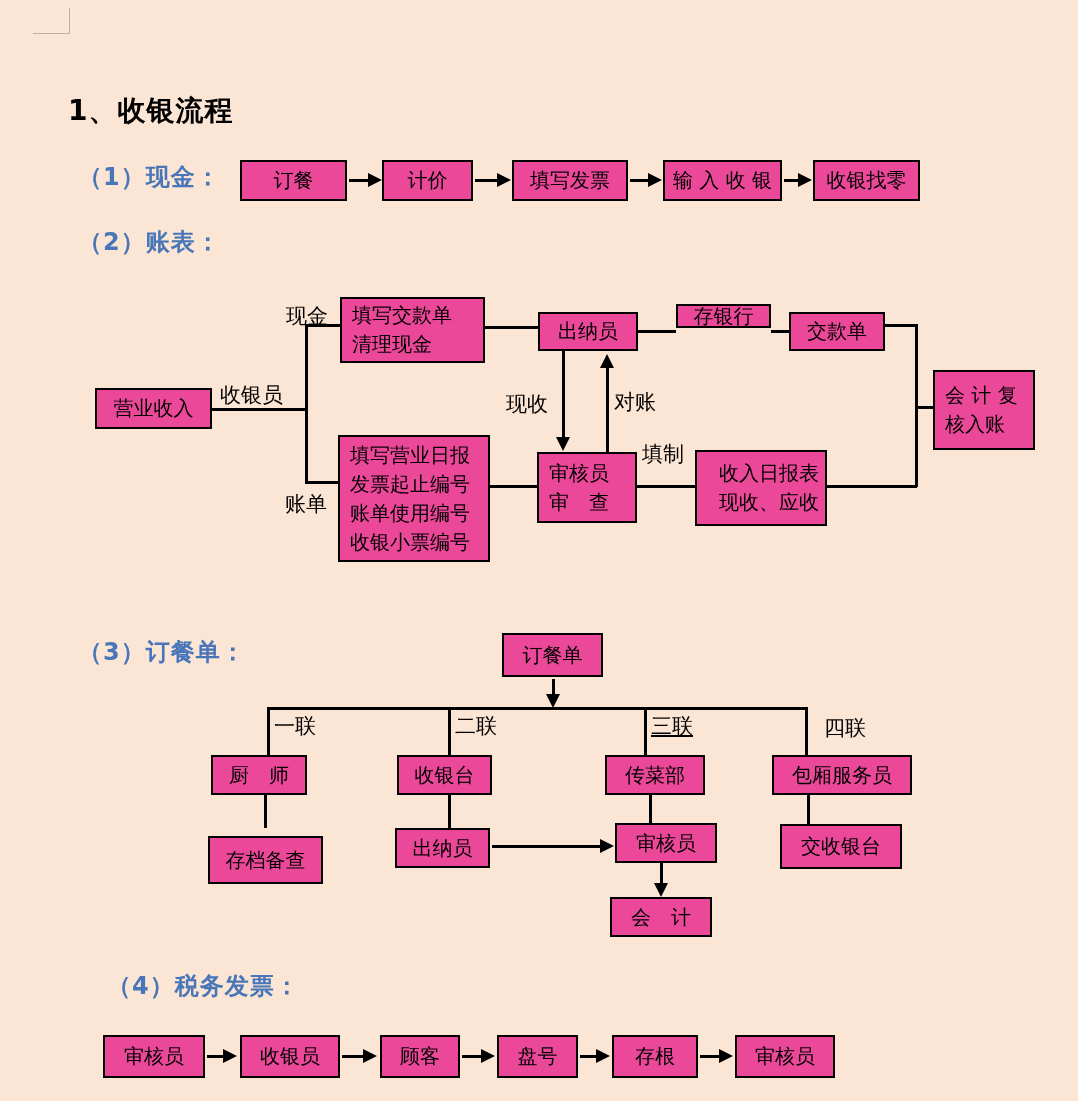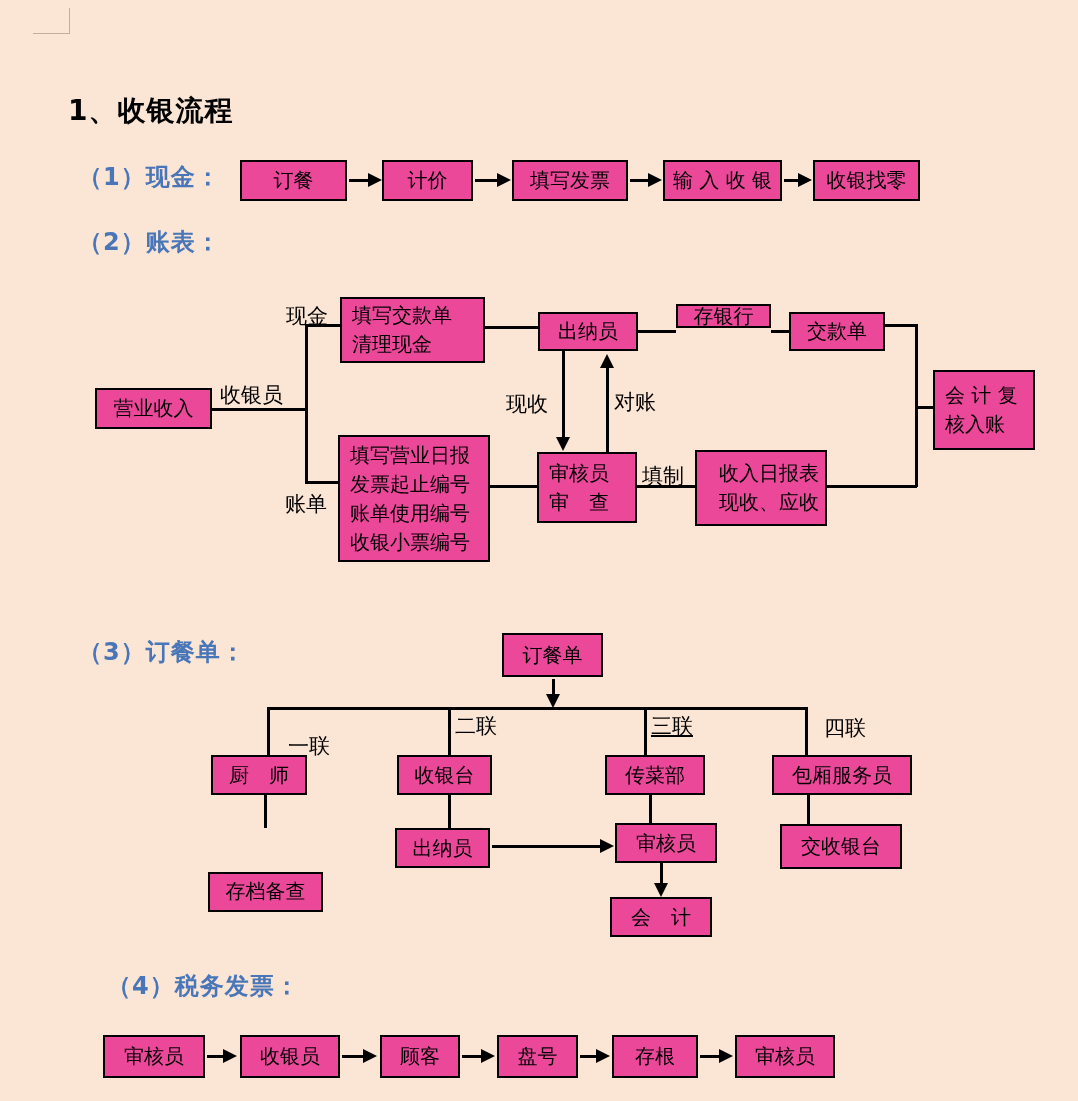--- a/index.html
+++ b/index.html
@@ -81,21 +81,21 @@
   <div class="fbox ml" style="left:695px;top:450px;width:132px;height:76px;padding-left:22px;">收入日报表
 现收、应收</div>
   <div class="fbox ml" style="left:933px;top:370px;width:102px;height:80px;">会 计 复
 核入账</div>
 
   <div class="edgelabel" style="left:286px;top:302px;">现金</div>
   <div class="edgelabel" style="left:220px;top:381px;">收银员</div>
   <div class="edgelabel" style="left:285px;top:490px;">账单</div>
   <div class="edgelabel" style="left:506px;top:390px;">现收</div>
   <div class="edgelabel" style="left:614px;top:388px;">对账</div>
-  <div class="edgelabel" style="left:642px;top:462px;">填制</div>
+  <div class="edgelabel" style="left:642px;top:440px;">填制</div>
 
   <div class="hline" style="left:212px;top:408px;width:95px;"></div>
   <div class="vline" style="left:305px;top:324px;height:160px;"></div>
   <div class="hline" style="left:305px;top:324px;width:35px;"></div>
   <div class="hline" style="left:305px;top:481px;width:33px;"></div>
   <div class="hline" style="left:485px;top:326px;width:53px;"></div>
   <div class="hline" style="left:638px;top:330px;width:38px;"></div>
   <div class="hline" style="left:771px;top:330px;width:18px;"></div>
   <div class="hline" style="left:885px;top:324px;width:32px;"></div>
   <div class="vline" style="left:915px;top:324px;height:163px;"></div>
@@ -115,36 +115,36 @@
   <div class="fbox" style="left:502px;top:633px;width:101px;height:44px;">订餐单</div>
   <div class="vline" style="left:552px;top:679px;height:16px;"></div>
   <div class="arr-d" style="left:546px;top:694px;"></div>
 
   <div class="hline" style="left:267px;top:707px;width:541px;"></div>
   <div class="vline" style="left:267px;top:707px;height:48px;"></div>
   <div class="vline" style="left:448px;top:707px;height:48px;"></div>
   <div class="vline" style="left:644px;top:707px;height:48px;"></div>
   <div class="vline" style="left:805px;top:707px;height:48px;"></div>
 
-  <div class="edgelabel" style="left:288px;top:712px;margin-top:20px;">一联</div>
+  <div class="edgelabel" style="left:274px;top:712px;">一联</div>
   <div class="edgelabel" style="left:455px;top:712px;">二联</div>
   <div class="edgelabel" style="left:651px;top:712px;text-decoration:underline;">三联</div>
   <div class="edgelabel" style="left:824px;top:714px;">四联</div>
 
   <div class="fbox" style="left:211px;top:755px;width:96px;height:40px;">厨　师</div>
   <div class="fbox" style="left:397px;top:755px;width:95px;height:40px;">收银台</div>
   <div class="fbox" style="left:605px;top:755px;width:100px;height:40px;">传菜部</div>
   <div class="fbox" style="left:772px;top:755px;width:140px;height:40px;">包厢服务员</div>
 
   <div class="vline" style="left:264px;top:795px;height:33px;"></div>
   <div class="vline" style="left:448px;top:795px;height:33px;"></div>
   <div class="vline" style="left:649px;top:795px;height:28px;"></div>
   <div class="vline" style="left:807px;top:795px;height:29px;"></div>
 
-  <div class="fbox" style="left:208px;top:872px;width:115px;height:40px;font-family:Liberation Mono, monospace;">存档备查</div>
+  <div class="fbox" style="left:208px;top:836px;width:115px;height:48px;">存档备查</div>
   <div class="fbox" style="left:395px;top:828px;width:95px;height:40px;">出纳员</div>
   <div class="fbox" style="left:615px;top:823px;width:102px;height:40px;">审核员</div>
   <div class="fbox" style="left:780px;top:824px;width:122px;height:45px;">交收银台</div>
 
   <div class="hline" style="left:492px;top:845px;width:108px;"></div>
   <div class="arr-r" style="left:600px;top:839px;"></div>
 
   <div class="vline" style="left:660px;top:863px;height:21px;"></div>
   <div class="arr-d" style="left:654px;top:883px;"></div>
   <div class="fbox" style="left:610px;top:897px;width:102px;height:40px;">会　计</div>

